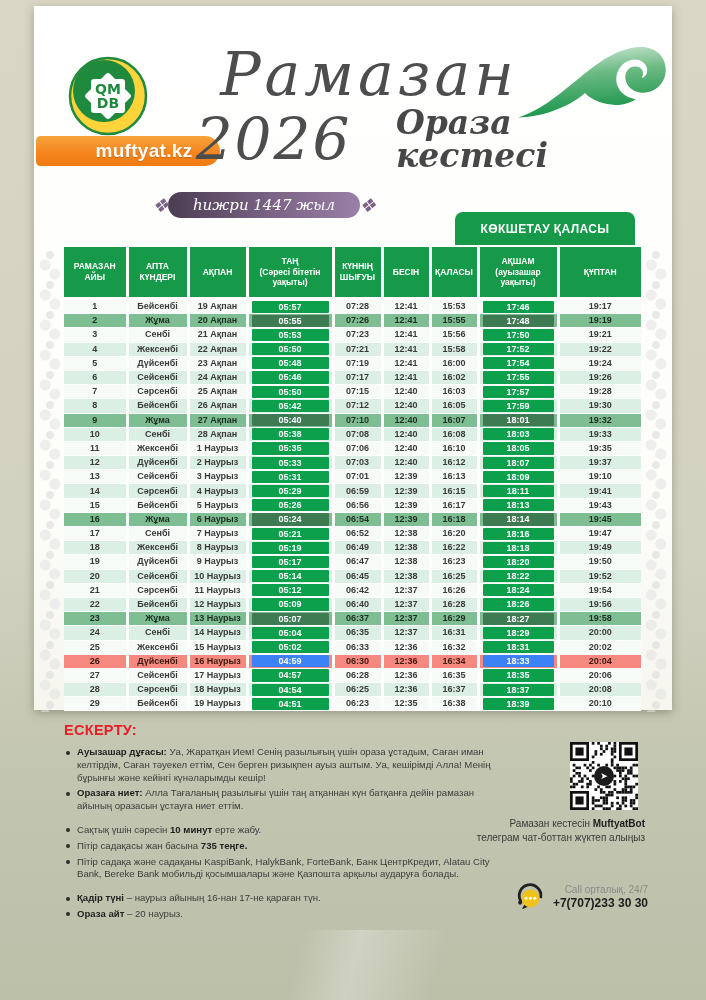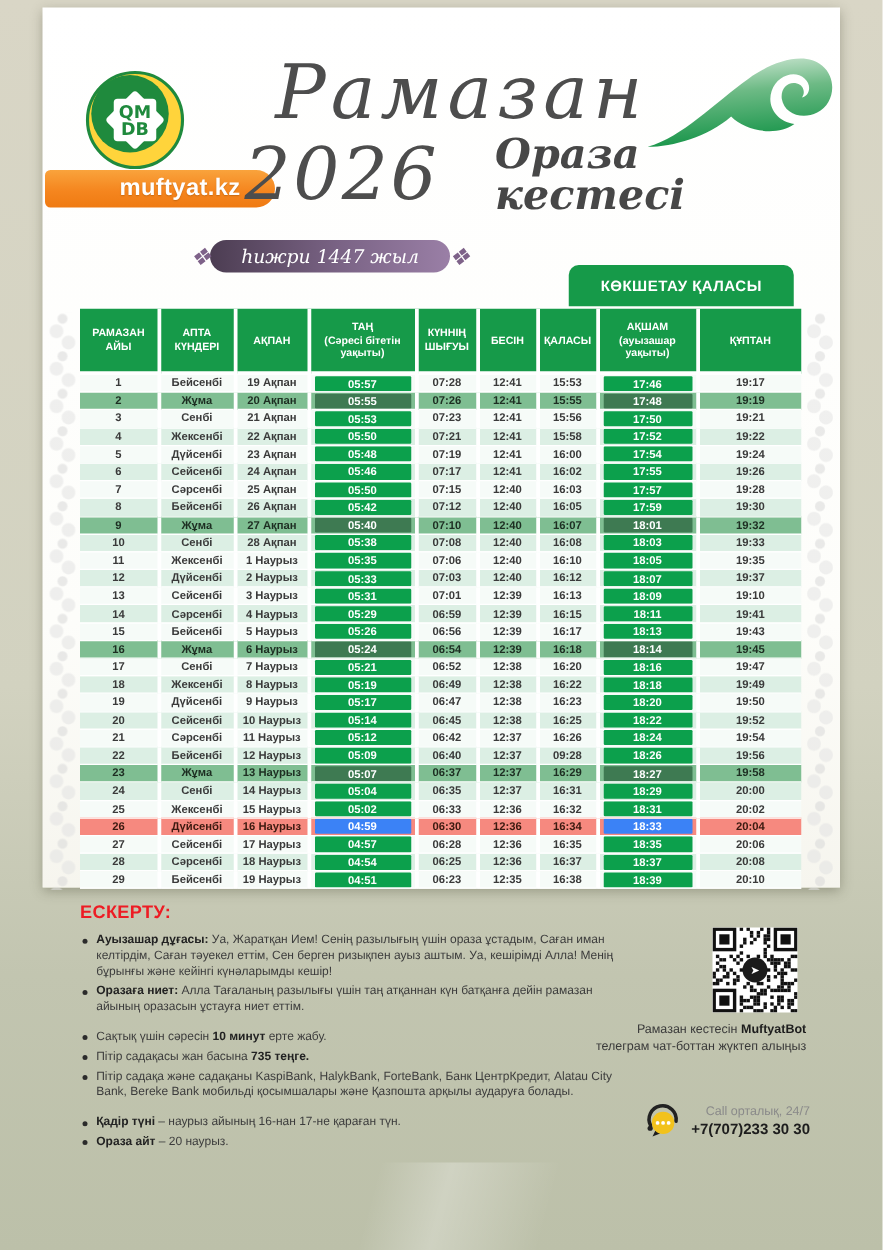--- a/index.html
+++ b/index.html
@@ -498,21 +498,21 @@
         </tr>
         <tr class="even">
           <td>22</td>
           <td>Бейсенбі</td>
           <td>12 Наурыз</td>
           <td class="tc">
             <div class="pill">05:09</div>
           </td>
           <td>06:40</td>
           <td>12:37</td>
-          <td>09:28</td>
+          <td>16:28</td>
           <td class="tc">
             <div class="pill">18:26</div>
           </td>
           <td>19:56</td>
         </tr>
         <tr class="friday">
           <td>23</td>
           <td>Жұма</td>
           <td>13 Наурыз</td>
           <td class="tc">

